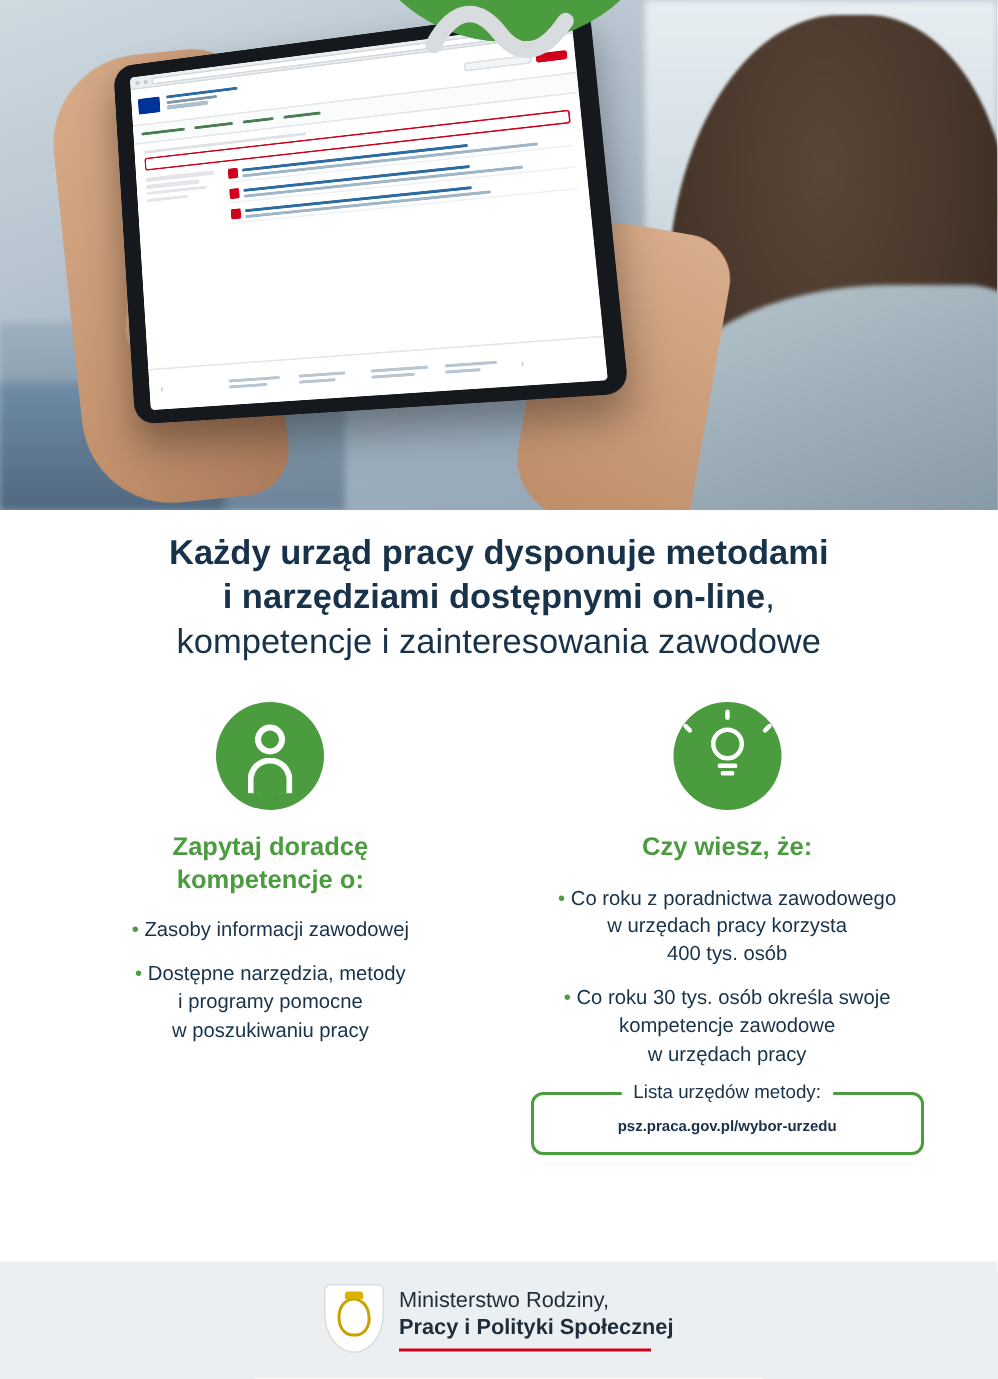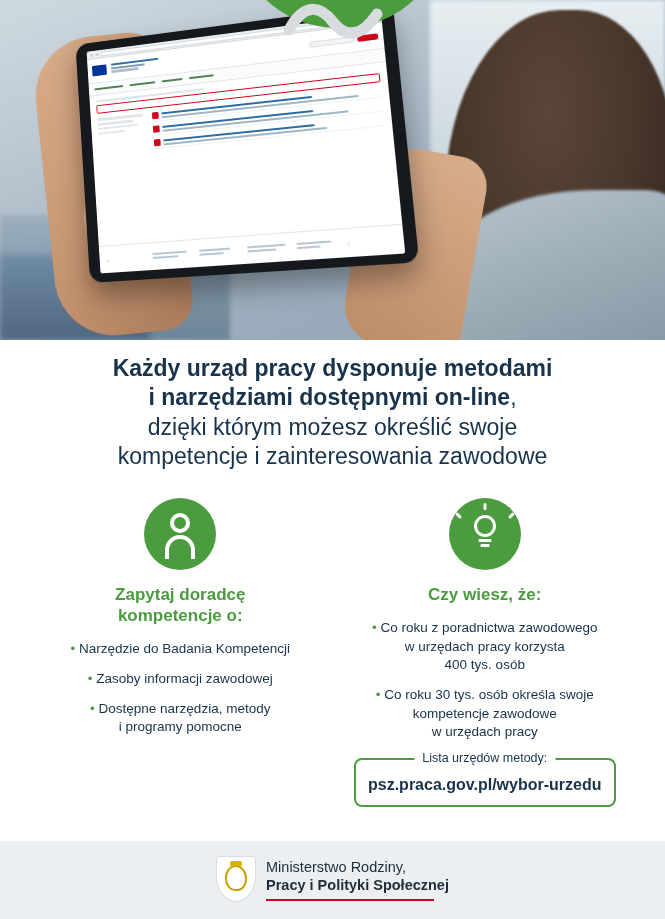--- a/index.html
+++ b/index.html
@@ -250,21 +250,21 @@
     border-radius: 8px;
     padding: 16px 8px 11px 8px;
     position: relative;
   }
   .linkbox-label {
     position: absolute; top: -9px; left: 50%; transform: translateX(-50%);
     background: #fff; padding: 0 8px;
     color: #18324a; font-size: 12.5px; white-space: nowrap;
   }
   .linkbox-url {
-    color: #18324a; font-weight: bold; font-size: 16px;
+    color: #18324a; font-weight: bold; font-size: 10px;
   }
 
   
   .footer {
     position: absolute; left: 0; bottom: 0; width: 665px; height: 78px;
     background: #eceff1;
     display: flex; align-items: center; justify-content: center; gap: 10px;
   }
   .eagle { width: 40px; height: 48px; position: relative; }
   .eagle-shield {
@@ -397,45 +397,42 @@
 
       </div>
     </div>
 
     <div class="green-arc"></div>
   </div>
 
   <div class="headline">
     <div class="l1"><span>Każdy urząd pracy dysponuje metodami</span></div>
     <div class="l2"><span>i narzędziami dostępnymi on-line</span><span style="font-weight:normal">,</span></div>
-    <div><span>dzięki którym możesz określić swoje</span></div>
     <div><span>kompetencje i zainteresowania zawodowe</span></div>
   </div>
 
   <div class="columns">
 
     <div class="col">
       <div class="circle">
         <div class="ico-person-head"></div>
         <div class="ico-person-body"></div>
       </div>
       <div class="col-title">
         <div>Zapytaj doradcę</div>
         <div>kompetencje o:</div>
       </div>
       <div class="bullets">
         <div class="bullet">
-          <div><span class="dot">•</span> <span>Narzędzie do Badania Kompetencji</span></div>
-        </div>
-        <div class="bullet">
           <div><span class="dot">•</span> <span>Zasoby informacji zawodowej</span></div>
         </div>
         <div class="bullet">
           <div><span class="dot">•</span> <span>Dostępne narzędzia, metody</span></div>
           <div><span>i programy pomocne</span></div>
+          <div><span>w poszukiwaniu pracy</span></div>
         </div>
       </div>
     </div>
 
     <div class="col">
       <div class="circle">
         <div class="ico-bulb"></div>
         <div class="ico-bulb-base"></div>
         <div class="ico-bulb-base2"></div>
         <div class="ray" style="left:8px; top:14px; transform:rotate(-45deg);"></div>

